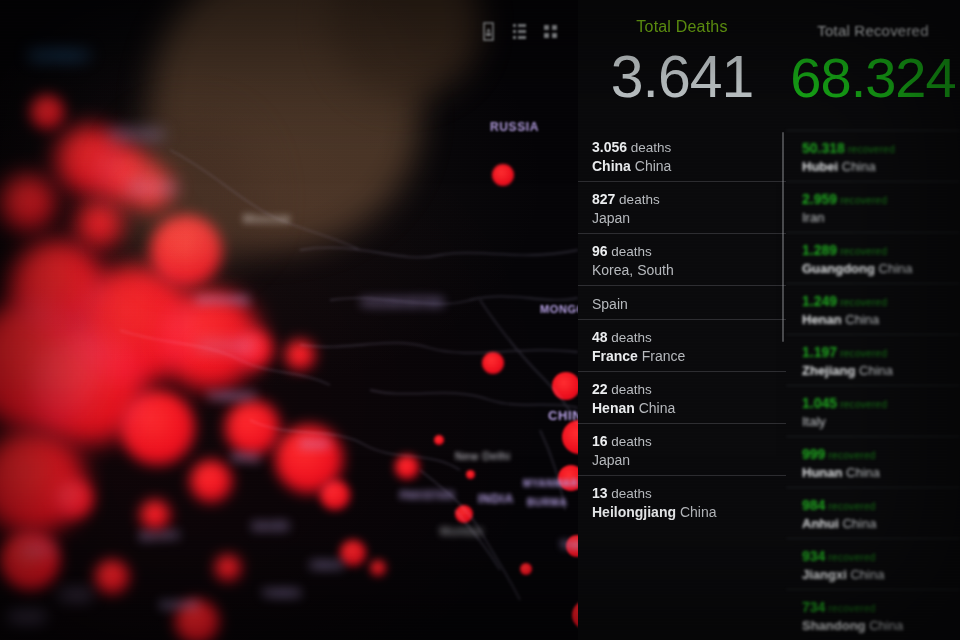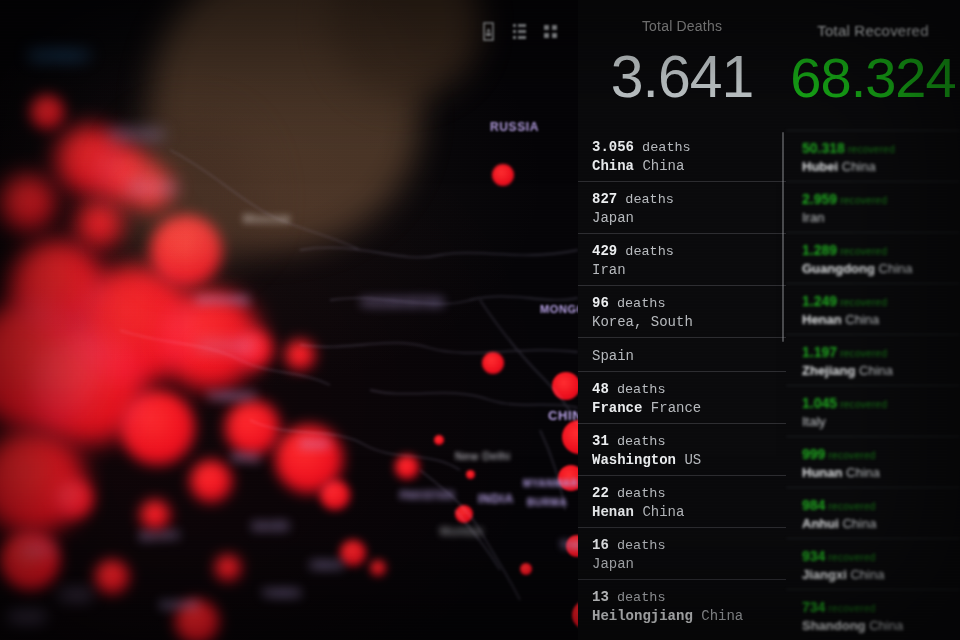--- a/index.html
+++ b/index.html
@@ -71,21 +71,21 @@
   }
   
   .col{
     position:absolute; top:0; height:640px;
   }
   #col-deaths{ left:0px; width:208px; }
   #col-recov{ left:208px; width:174px;text-decoration:underline; }
 
   .col-head{
     text-align:center; width:100%;
-    color:#a3a3a3; font-size:14px; font-weight:400;
+    color:#84cc16; font-size:16px; font-weight:400;
     letter-spacing:.2px;
   }
   #deaths-head{ position:absolute; left:0; top:18px; }
   #recov-head{ position:absolute; left:0; top:22px; color:#c8cbcd; font-size:15px; filter:blur(1.3px); }
 
   .big-num{
     position:absolute; width:100%; text-align:center;
     font-weight:400; line-height:1;
   }
   #deaths-total{
@@ -110,21 +110,21 @@
   .r-unit{ font-weight:400; font-size:13.5px; }
   .r-place{ font-size:14px; margin-top:2px; }
   .r-region{ font-weight:700; }
   .r-country{ font-weight:400; }
 
   
   #col-deaths .r-num{ color:#eceef0; }
   #col-deaths .r-unit{ color:#b9bcc0; }
   #col-deaths .r-place{ color:#e9ebed; }
   #col-deaths .r-country{ color:#b6b9bd; }
-  #col-deaths .row{ filter:blur(.35px);font-family:Liberation Mono, monospace; }
+  #col-deaths .row{ filter:blur(.35px); }
 
   
   #col-recov .row{ filter:blur(1.5px); padding-left:16px;
                    border-top:1px solid rgba(110,112,118,.22); }
   #col-recov .r-num{ color:#1faa1f; }
   #col-recov .r-unit{ color:#167a16; font-size:10px; letter-spacing:.3px; }
   #col-recov .r-place{ color:#e6e8ea; font-size:13px; }
   #col-recov .r-country{ color:#c2c5c8; }
 
   
@@ -292,37 +292,29 @@
     <div class="list" id="deaths-list">
         <div class="row">
           <div><span class="r-num">3.056</span><span class="r-unit"> deaths</span></div>
           <div class="r-place"><span class="r-region">China</span><span class="r-country"> China</span></div>
         </div>
         <div class="row">
           <div><span class="r-num">827</span><span class="r-unit"> deaths</span></div>
           <div class="r-place"><span class="r-country">Japan</span></div>
         </div>
         <div class="row">
-          <div><span class="r-num">429</span><span class="r-unit"> deaths</span></div>
-          <div class="r-place"><span class="r-country">Iran</span></div>
-        </div>
-        <div class="row">
           <div><span class="r-num">96</span><span class="r-unit"> deaths</span></div>
           <div class="r-place"><span class="r-country">Korea, South</span></div>
         </div>
         <div class="row">
           <div class="r-place"><span class="r-country">Spain</span></div>
         </div>
         <div class="row">
           <div><span class="r-num">48</span><span class="r-unit"> deaths</span></div>
           <div class="r-place"><span class="r-region">France</span><span class="r-country"> France</span></div>
-        </div>
-        <div class="row">
-          <div><span class="r-num">31</span><span class="r-unit"> deaths</span></div>
-          <div class="r-place"><span class="r-region">Washington</span><span class="r-country"> US</span></div>
         </div>
         <div class="row">
           <div><span class="r-num">22</span><span class="r-unit"> deaths</span></div>
           <div class="r-place"><span class="r-region">Henan</span><span class="r-country"> China</span></div>
         </div>
         <div class="row">
           <div><span class="r-num">16</span><span class="r-unit"> deaths</span></div>
           <div class="r-place"><span class="r-country">Japan</span></div>
         </div>
         <div class="row">

